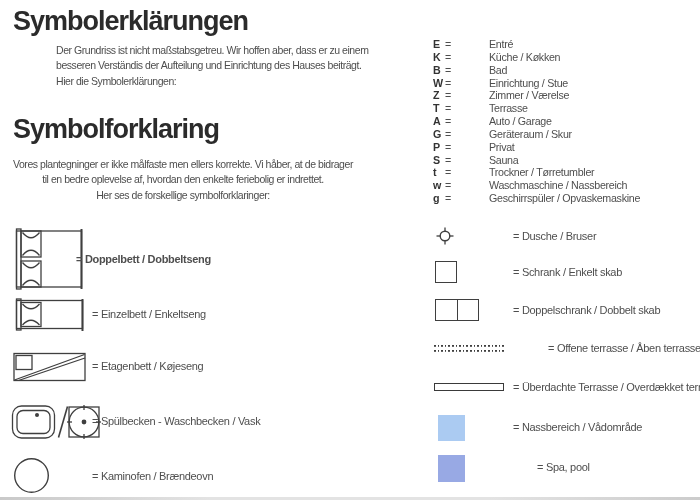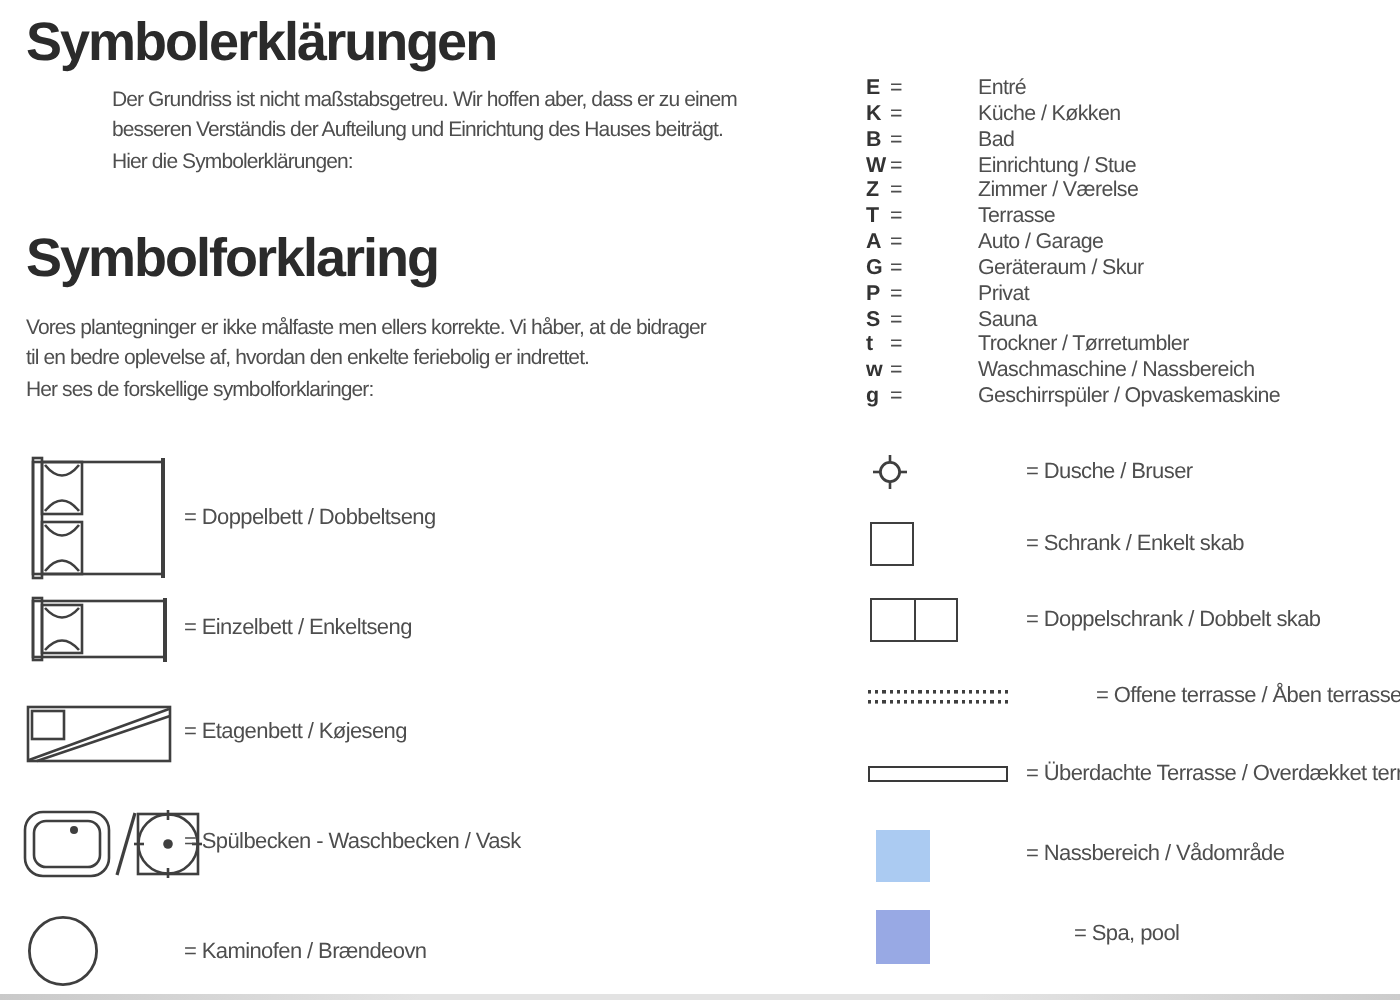--- a/index.html
+++ b/index.html
@@ -14,21 +14,21 @@
   }
   h1 {
     position:absolute; left:13px;
     font-size:27px; font-weight:700; letter-spacing:-1px; color:#2b2b2b;
     white-space:nowrap;
   }
   .para { position:absolute; left:13px; font-size:10.5px; letter-spacing:-0.45px;
           line-height:15.3px; color:#4e4e4e; }
   .para div { white-space:nowrap; }
   #h-de { top:6px; }  #p-de { top:43px;margin-left:43px; }
-  #h-da { top:114px; } #p-da { top:157px; }
+  #h-da { top:114px; } #p-da { top:157px;text-align:center; }
 
   .abbr-list { position:absolute; left:433px; top:38px; font-size:10.7px;
                letter-spacing:-0.3px; }
   .abbr-row { display:flex; height:12.85px; line-height:12.85px; white-space:nowrap; }
   .abbr-letter { width:12px; font-weight:700; color:#333; }
   .abbr-eq { width:12px; color:#4e4e4e; }
   .abbr-term { color:#4e4e4e;padding-left:32px; }
 
   .lbl { position:absolute; font-size:11px; letter-spacing:-0.3px; color:#4e4e4e;
          white-space:nowrap; line-height:12px; }
@@ -145,21 +145,21 @@
       <rect class="stroke" x="4.5" y="1" width="4.5" height="60"></rect>
       <line class="stroke" x1="69.5" y1="1" x2="69.5" y2="61" style="stroke-width:2"></line>
       <rect class="stroke" x="9" y="3" width="20" height="26"></rect>
       <path class="stroke" d="M10.5,4.5 Q19,15 27.5,4.5"></path>
       <path class="stroke" d="M10.5,27.5 Q19,17 27.5,27.5"></path>
       <rect class="stroke" x="9" y="33" width="20" height="26"></rect>
       <path class="stroke" d="M10.5,34.5 Q19,45 27.5,34.5"></path>
       <path class="stroke" d="M10.5,57.5 Q19,47 27.5,57.5"></path>
     </svg>
   </div>
-  <div class="lbl" style="left:92px;top:253px;">= Doppelbett / Dobbeltseng</div>
+  <div class="lbl" style="left:76px;top:253px;font-weight:bold;">= Doppelbett / Dobbeltseng</div>
 
   <div class="sym" style="left:12px;top:298px;">
     <svg width="76" height="34" viewBox="0 0 76 34">
       <rect class="stroke" x="4.5" y="2.5" width="66" height="28"></rect>
       <rect class="stroke" x="4.5" y="1" width="4.5" height="31"></rect>
       <line class="stroke" x1="70.5" y1="1" x2="70.5" y2="33" style="stroke-width:2"></line>
       <rect class="stroke" x="9" y="4.5" width="20" height="24"></rect>
       <path class="stroke" d="M10.5,6 Q19,15.5 27.5,6"></path>
       <path class="stroke" d="M10.5,27 Q19,17.5 27.5,27"></path>
     </svg>

